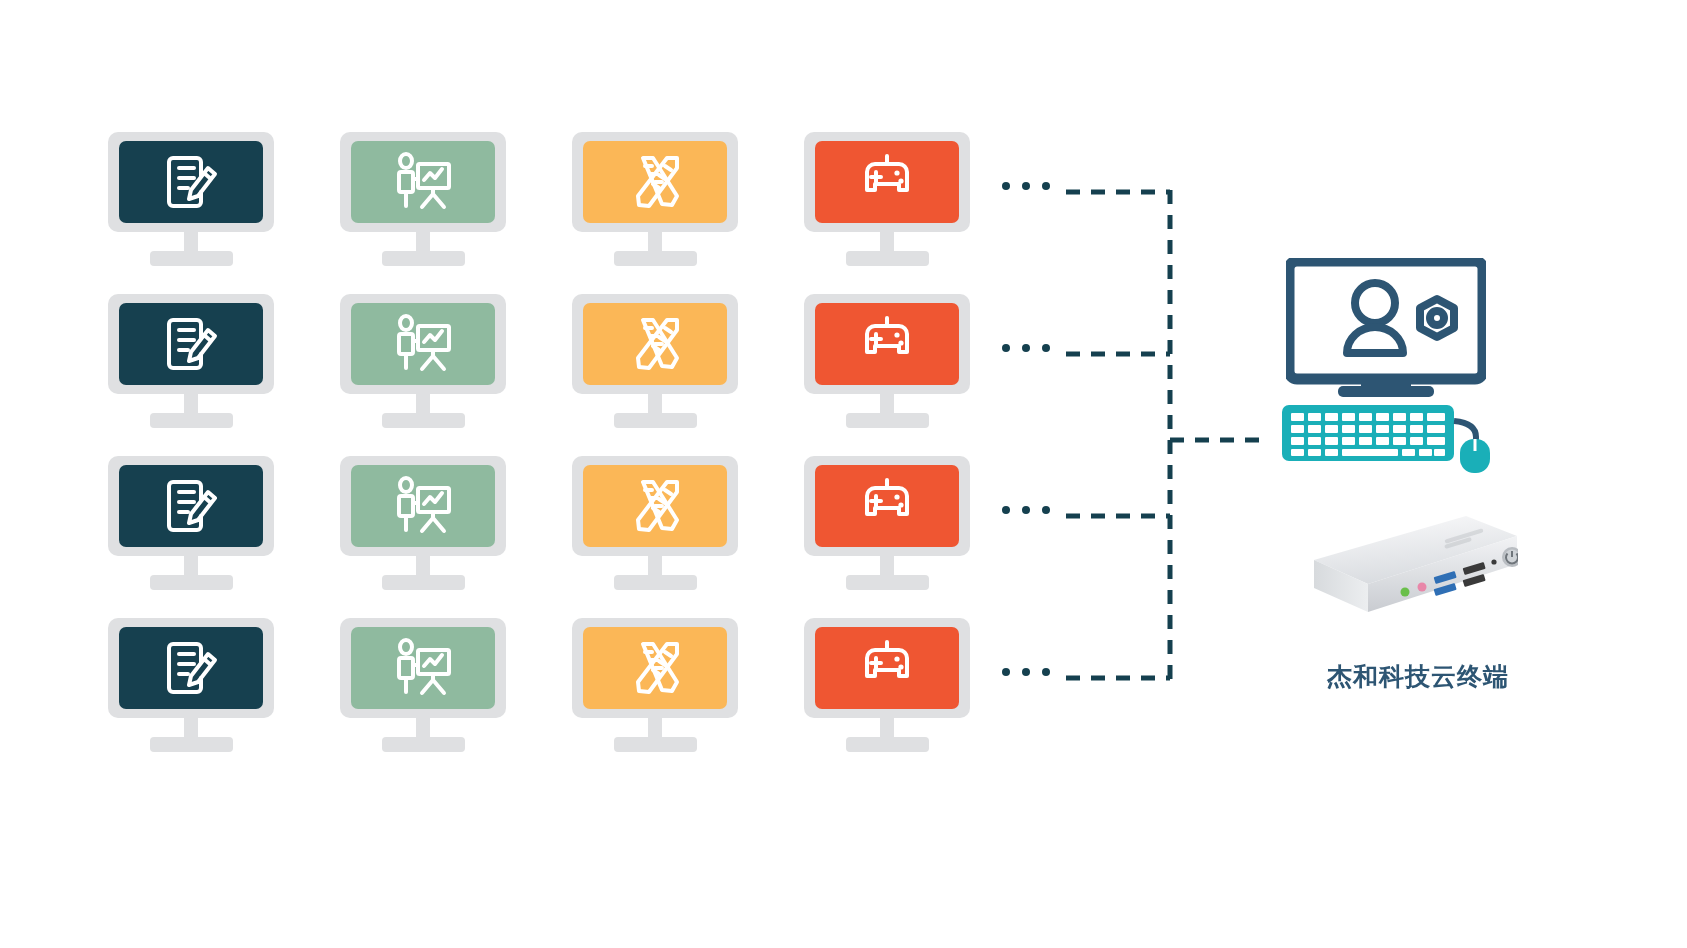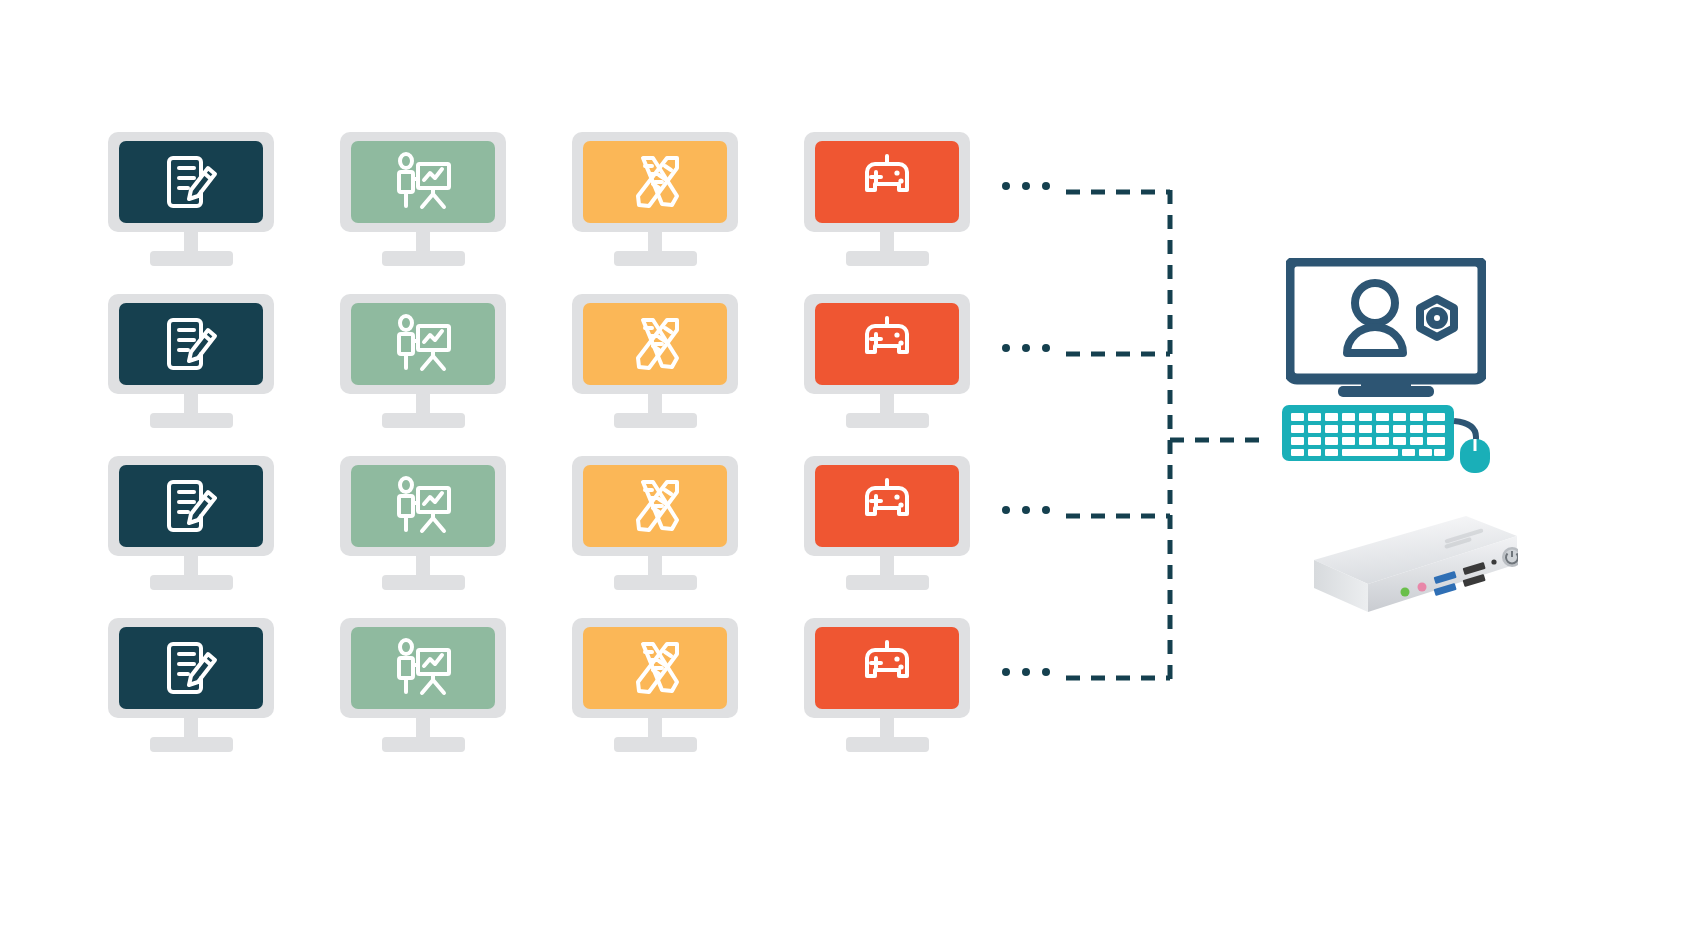--- a/index.html
+++ b/index.html
@@ -537,20 +537,21 @@
         <path d="M244 51 v6" stroke="#6f757b" stroke-width="2" fill="none"></path>
         <path d="M239.5 53.5 a6 6 0 1 0 9 0" stroke="#6f757b" stroke-width="2" fill="none"></path>
       </g>
 
       <g opacity="0.22" fill="#8c9196">
         <rect x="176" y="34" width="40" height="4" rx="2" transform="rotate(-17 196 36)"></rect>
         <rect x="176" y="41" width="28" height="4" rx="2" transform="rotate(-17 190 43)"></rect>
       </g>
     </svg>
 
+    <div id="terminal-caption">杰和科技云终端</div>
   </div>
 <div class="row-ellipsis" style="left: 1002px; top: 182px;">
       <span></span>
       <span></span>
       <span></span>
     </div>
     <div class="row-ellipsis" style="left: 1002px; top: 344px;">
       <span></span>
       <span></span>
       <span></span>

